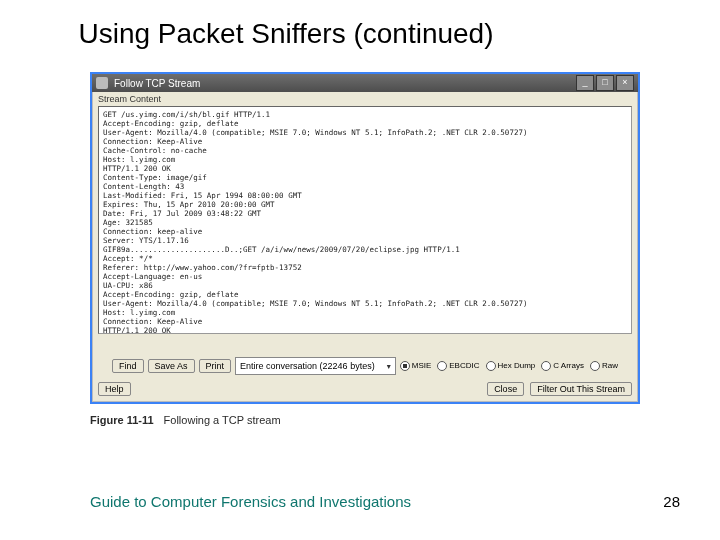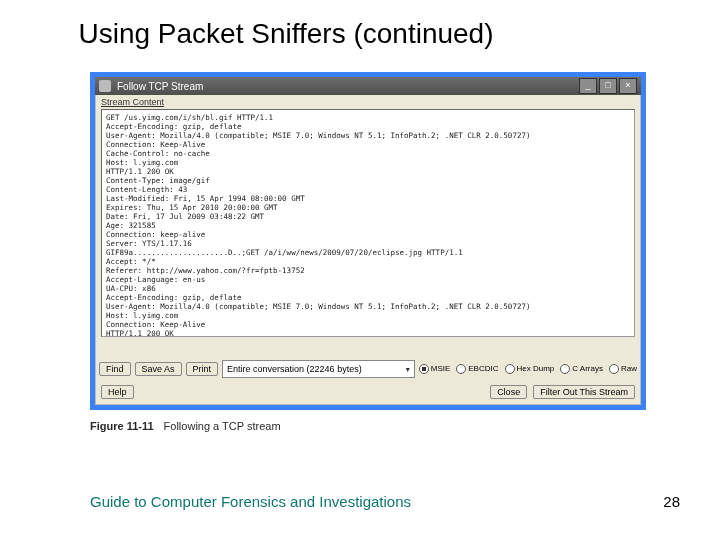--- a/index.html
+++ b/index.html
@@ -23,21 +23,21 @@
   }
   .figure-wrap {
     position: absolute;
     top: 72px;
     left: 90px;
     width: 546px;
   }
   
   .win {
     width: 546px;
-    border: 5px solid #3b82f6;
+    border: 2px solid #3b82f6;
     background: #ece9d8;
     box-shadow: 0 0 0 1px #bbb inset;
   }
   .titlebar {
     height: 18px;
     background: linear-gradient(#6e6e6e, #4d4d4d);
     color: #fff;
     display: flex;
     align-items: center;
     font-size: 10px;
@@ -59,42 +59,41 @@
     margin-left: 2px;
     font-size: 9px;
     line-height: 12px;
     text-align: center;
     color: #fff;
   }
   .section-label {
     font-size: 9px;
     color: #333;
     padding: 2px 0 0 6px;
-    text-decoration: underline;
   }
   .content-area {
     margin: 2px 6px 20px 6px;
     background: #fff;
     border: 1px solid #999;
     border-top-color: #666;
     border-left-color: #666;
     height: 220px;
     overflow: hidden;
     font-family: "Lucida Console", Monaco, monospace;
     font-size: 7.5px;
     line-height: 9px;
     color: #222;
     padding: 3px 4px;
     white-space: pre;
   }
   .content-area span { display: block; }
   .controls-row {
     display: flex;
     align-items: center;
-    padding: 3px 4px;
+    padding: 3px 20px;
     gap: 4px;
     font-size: 9px;
   }
   .btn {
     background: #ece9d8;
     border: 1px solid #888;
     border-radius: 2px;
     padding: 1px 6px;
     font-size: 9px;
     color: #000;

